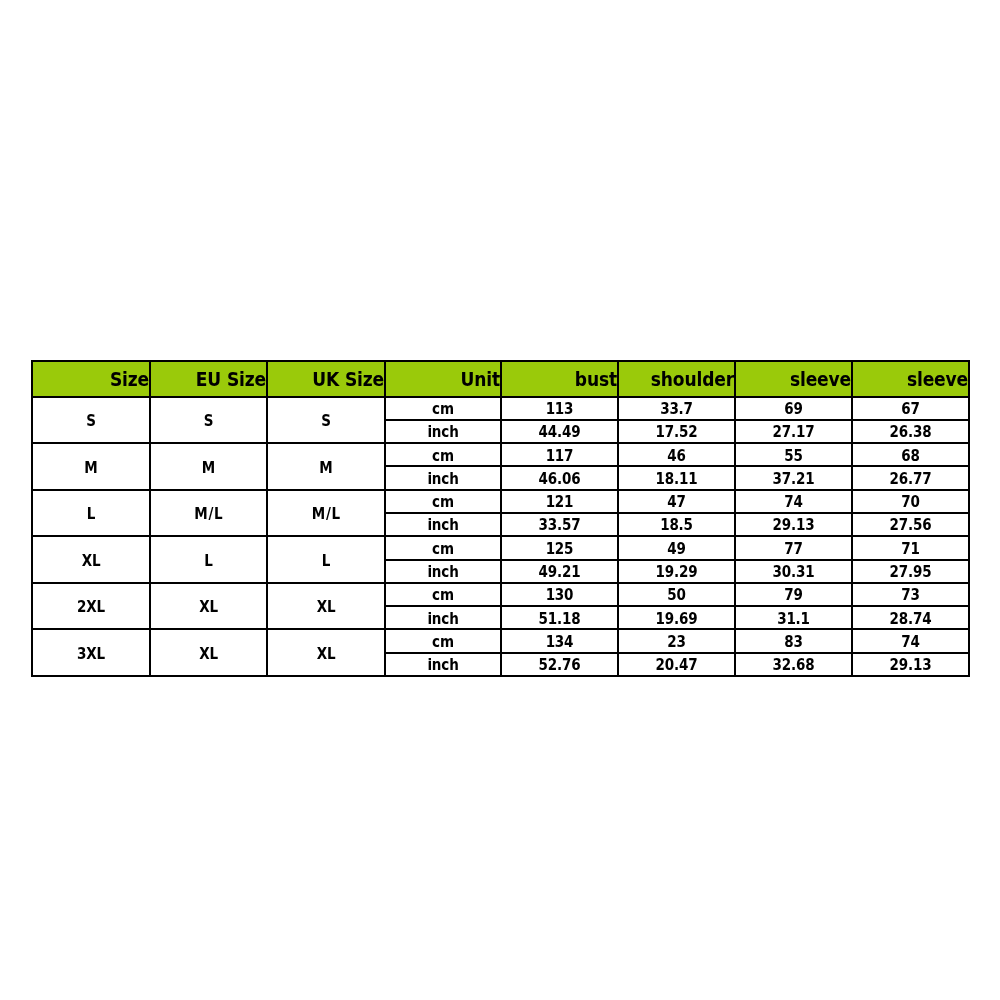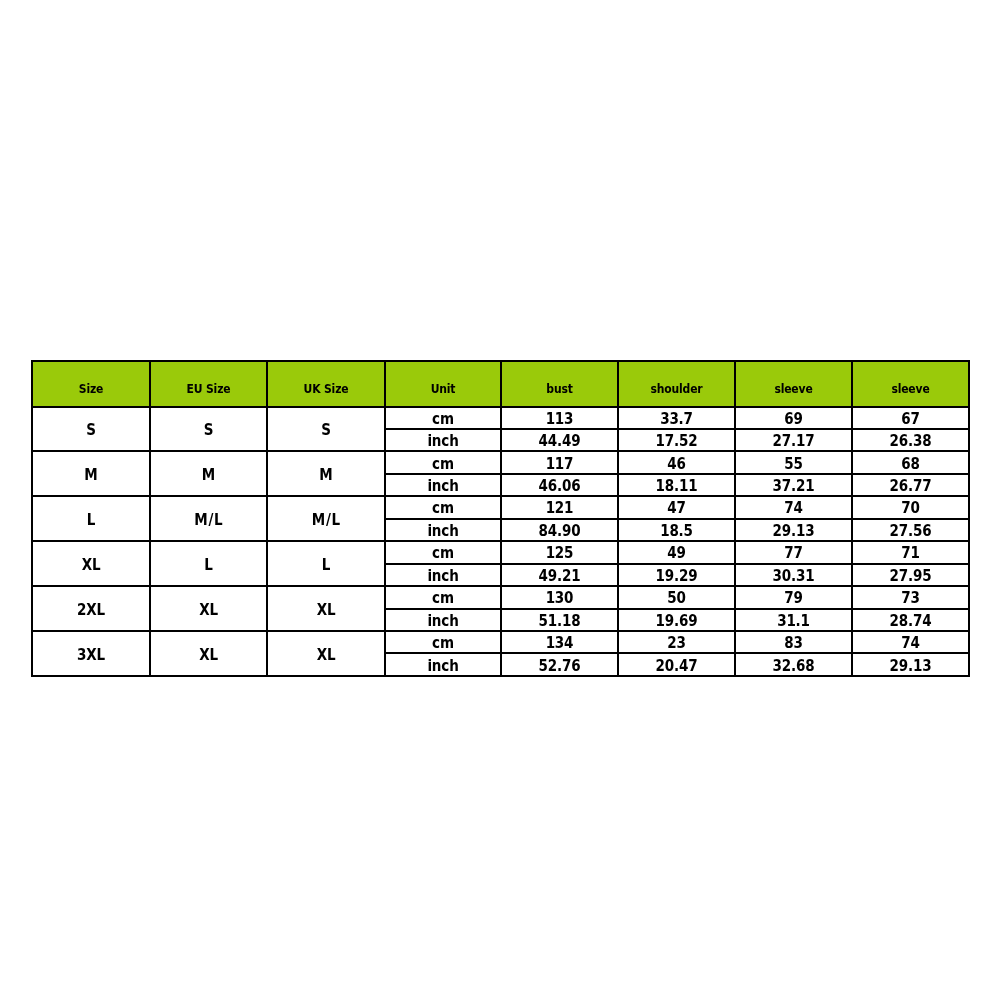--- a/index.html
+++ b/index.html
@@ -12,21 +12,21 @@
   #sheet{position:relative;width:1000px;height:1000px;overflow:hidden;background:#ffffff;}
   #size-table{
     position:absolute;left:31px;top:360px;width:937px;height:317px;
     border-collapse:collapse;table-layout:fixed;
     transform:translateZ(0);
   }
   #size-table td,#size-table th{
     border:2px solid #000000;padding:0;text-align:center;vertical-align:middle;
     font-weight:bold;color:#000000;letter-spacing:-0.15px;
   }
-  #size-table thead th{background:#9ACA0A;height:31.6px;line-height:31.6px;font-size:12px;padding-top:12px;}
+  #size-table thead th{background:#9ACA0A;height:31.6px;line-height:31.6px;font-size:19px;padding-top:2px;text-align:right;}
   #size-table tbody td{background:#ffffff;height:16.84px;line-height:16.84px;font-size:15px;padding-top:2.5px;}
   #size-table tbody td.rsp{padding-top:3.5px;}
   #size-table tbody td.slash{letter-spacing:0.7px;text-indent:0.7px;border-radius:11px;}
   #size-table col.c1{width:118px}
   #size-table col.c2{width:117px}
   #size-table col.c3{width:118px}
   #size-table col.c4{width:116px}
   #size-table col.c5{width:117px}
   #size-table col.c6{width:117px}
   #size-table col.c7{width:117px}
@@ -99,21 +99,21 @@
         <td class="sz rsp slash" rowspan="2">M/L</td>
         <td class="sz rsp slash" rowspan="2">M/L</td>
         <td>cm</td>
         <td>121</td>
         <td>47</td>
         <td>74</td>
         <td>70</td>
       </tr>
       <tr>
         <td>inch</td>
-        <td>84.90</td>
+        <td>33.57</td>
         <td>18.5</td>
         <td>29.13</td>
         <td>27.56</td>
       </tr>
       <tr>
         <td class="sz rsp" rowspan="2">XL</td>
         <td class="sz rsp" rowspan="2">L</td>
         <td class="sz rsp" rowspan="2">L</td>
         <td>cm</td>
         <td>125</td>

